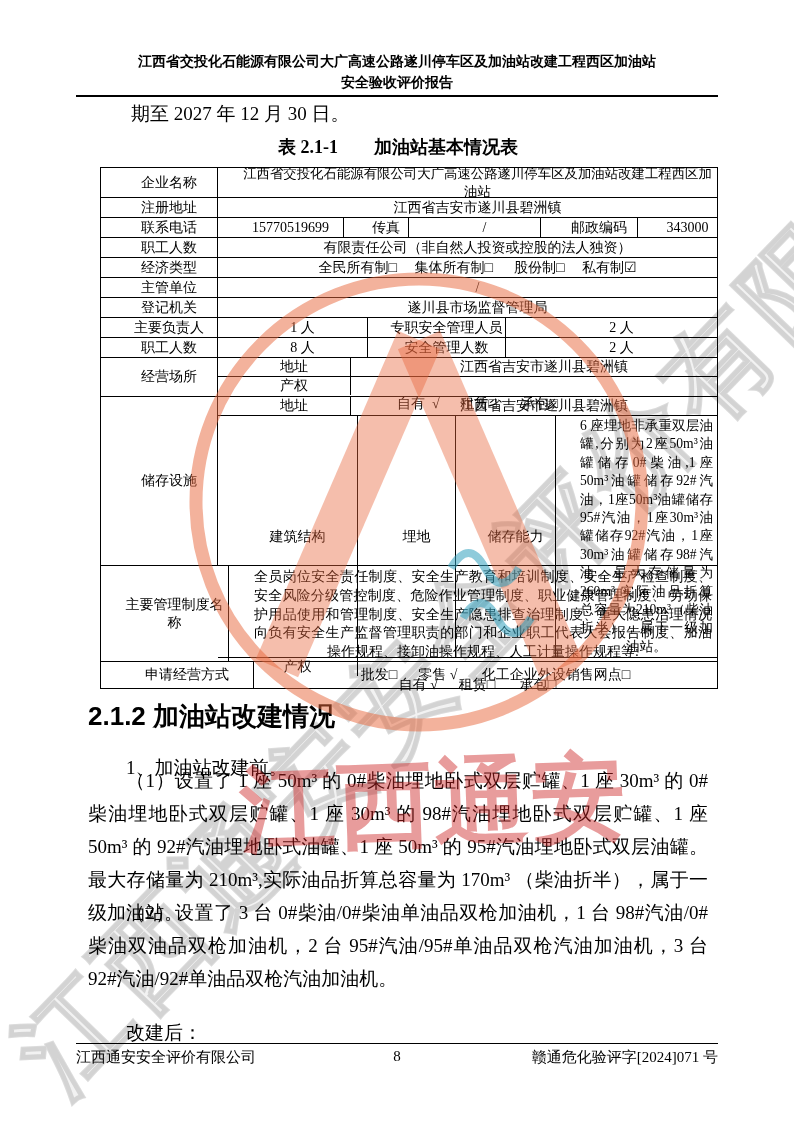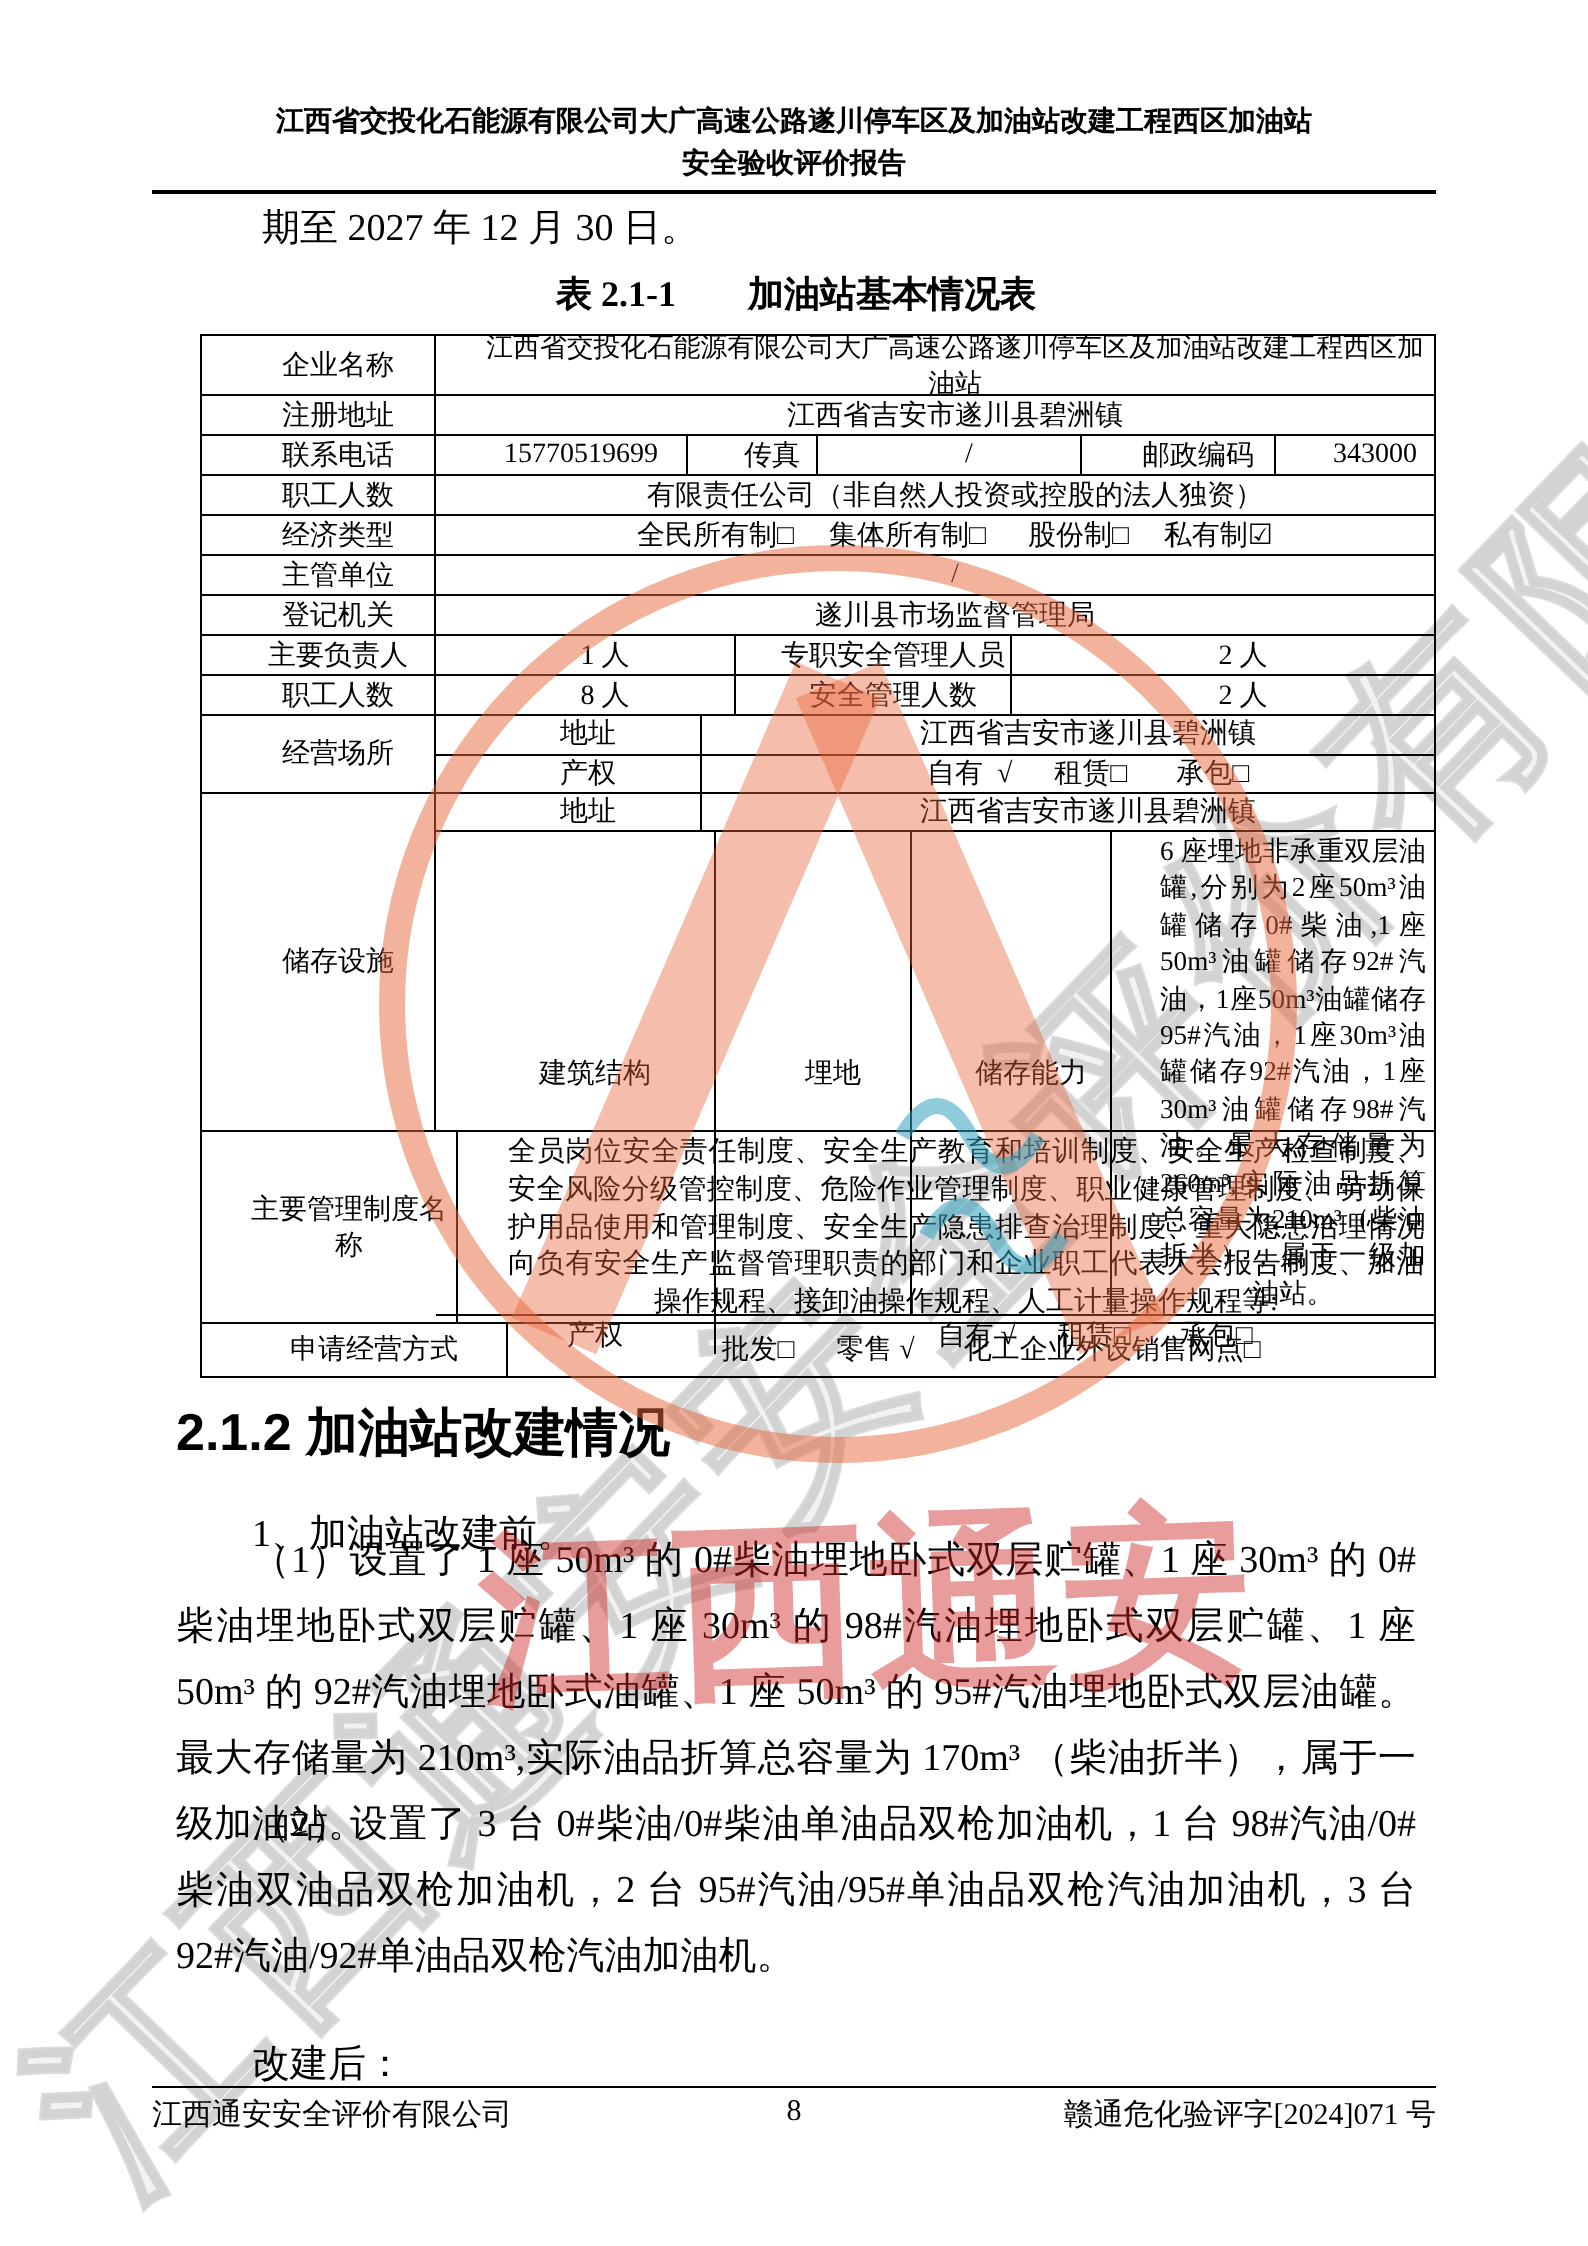--- a/index.html
+++ b/index.html
@@ -35,21 +35,21 @@
   .btable { position:absolute; top:167px; left:100px; width:618px;
             border:1.5px solid #000; font-size:14px; z-index:1; background:transparent; }
   .tr { display:flex; border-bottom:1px solid #000; }
   .tr:last-child { border-bottom:none; }
   .td { border-right:1px solid #000; display:flex; align-items:center; justify-content:center;
         text-align:center; white-space:pre-wrap; padding:0 2px; overflow:hidden;margin-left:20px; }
   .tr > .td:last-child, .str > .td:last-child { border-right:none; }
   .flex1 { flex:1; }
   .gcol { flex:1; display:flex; flex-direction:column; }
   .str { display:flex; flex:1; border-bottom:1px solid #000; }
-  .gcol .str:last-child { border-bottom:none; }
+  .gcol .str:last-child { border-bottom:none;flex-direction:column; }
   .smalltxt { font-size:13.4px; }
   .blocktxt { display:block; text-align:justify; text-align-last:center;
               padding:1px 4px; line-height:18.4px; font-size:13.6px; }
   .glzd-txt { display:block; text-align:justify; text-align-last:center;
               padding:2px 5px; line-height:18.8px; font-size:14px; }
   
   .wm-diag { position:absolute; left:-180px; top:500px; width:1400px; text-align:center;
              transform:rotate(-46deg); font-size:108px; font-weight:bold; letter-spacing:8px;
              color:rgba(176,176,176,0.16); -webkit-text-stroke:2px rgba(160,160,160,0.38);
              white-space:nowrap; z-index:0; pointer-events:none; }

